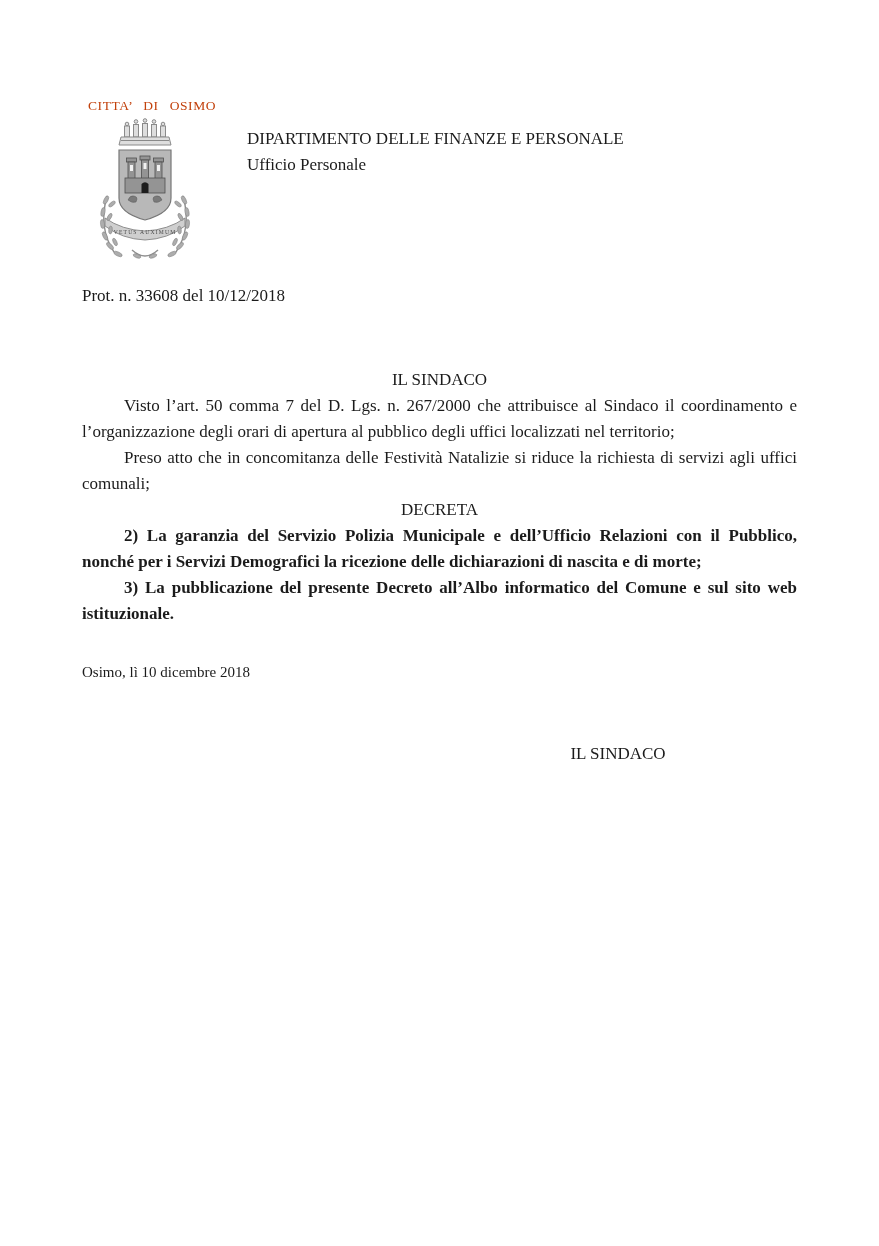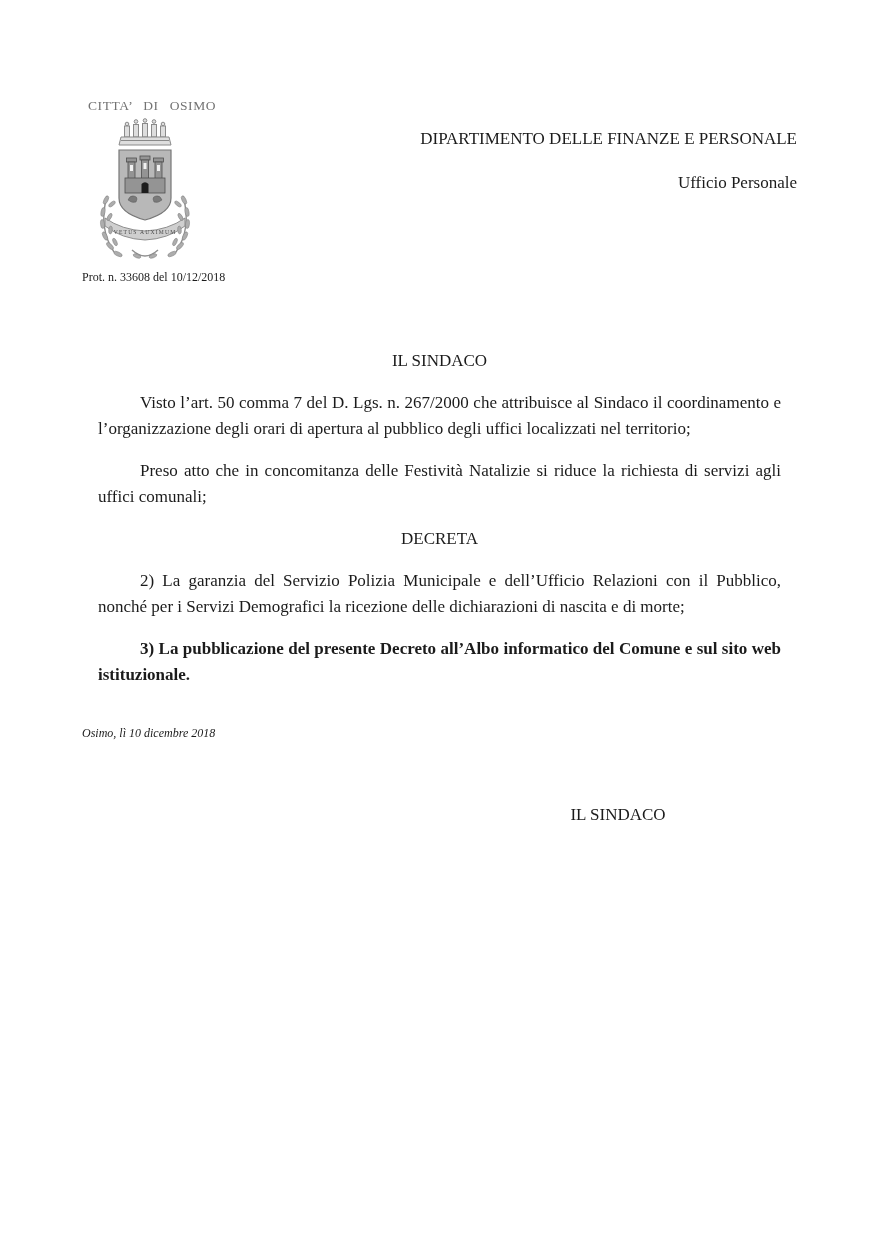--- a/index.html
+++ b/index.html
@@ -12,52 +12,52 @@
   .page { padding: 98px 82px 0 82px; box-sizing: border-box; }
 
   .header-row { display: flex; align-items: flex-start; }
   .header-left { width: 165px; flex: none; }
   .city-label {
     font-size: 13.5px;
     letter-spacing: 0.6px;
     word-spacing: 7px;
     margin-left: 6px;
     white-space: nowrap;
-    color: #737373;
+    color: #c2410c;
   }
   .emblem { width: 110px; height: 148px; margin: 2px 0 0 8px; display: block; }
 
-  .header-right { flex: 1 1 auto; text-align: right; font-size: 17px; }
+  .header-right { flex: 1 1 auto; text-align: left; font-size: 17px; }
   .department { margin-top: 28px; line-height: 26px; }
-  .office { margin-top: 18px; line-height: 26px; }
+  .office { line-height: 26px; }
 
-  .prot { font-size: 12px; line-height: 26px; margin-top: 0; }
+  .prot { font-size: 17px; line-height: 26px; margin-top: 19px; }
 
   .center-heading {
     text-align: center;
     font-size: 17px;
     line-height: 26px;
   }
   .title-sindaco { margin-top: 58px; }
   .decreta { }
 
   p.body {
     font-size: 17px;
     line-height: 26px;
     text-align: justify;
     text-indent: 42px;
-    margin: 16px;
+    margin: 0;
   }
   .recital-1 { margin-top: 34px; }
   .recital-2 { margin-top: 16px; }
   .item-1 { margin-top: 36px; }
-  .item-2 { margin-top: 16px; }
+  .item-2 { margin-top: 16px; font-weight: bold; }
   .item-3 { margin-top: 10px; font-weight: bold; }
 
-  .place-date { font-size: 12px; line-height: 26px; margin-top: 32px; font-style: italic; }
+  .place-date { font-size: 15px; line-height: 26px; margin-top: 32px; }
 
   .signature {
     margin-top: 56px;
     margin-left: 396px;
     width: 280px;
     text-align: center;
     font-size: 17px;
     line-height: 26px;
   }
 </style>

